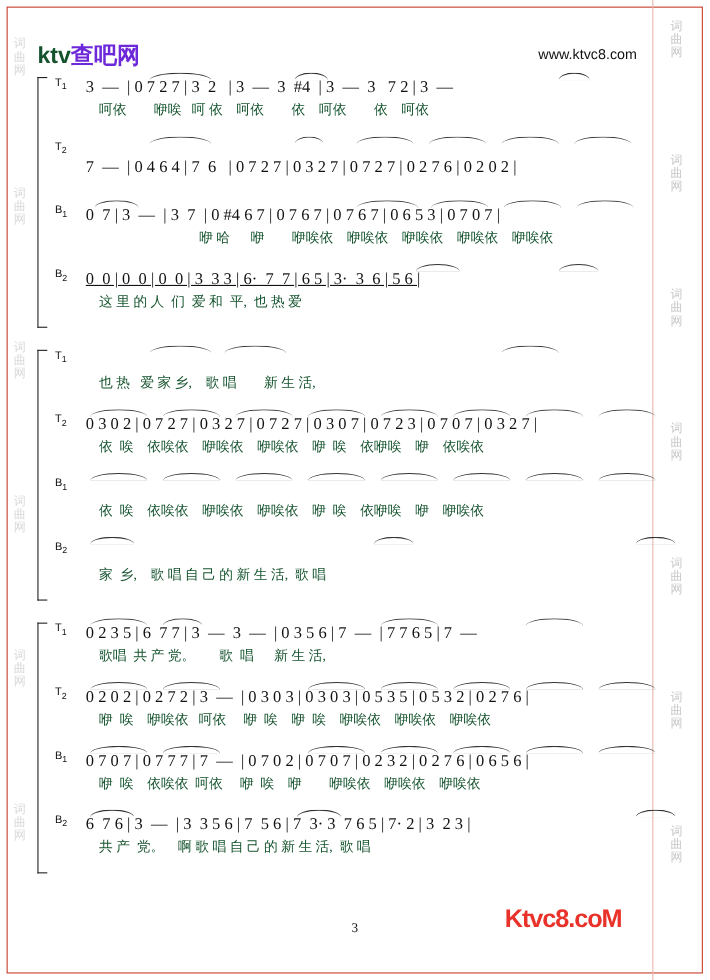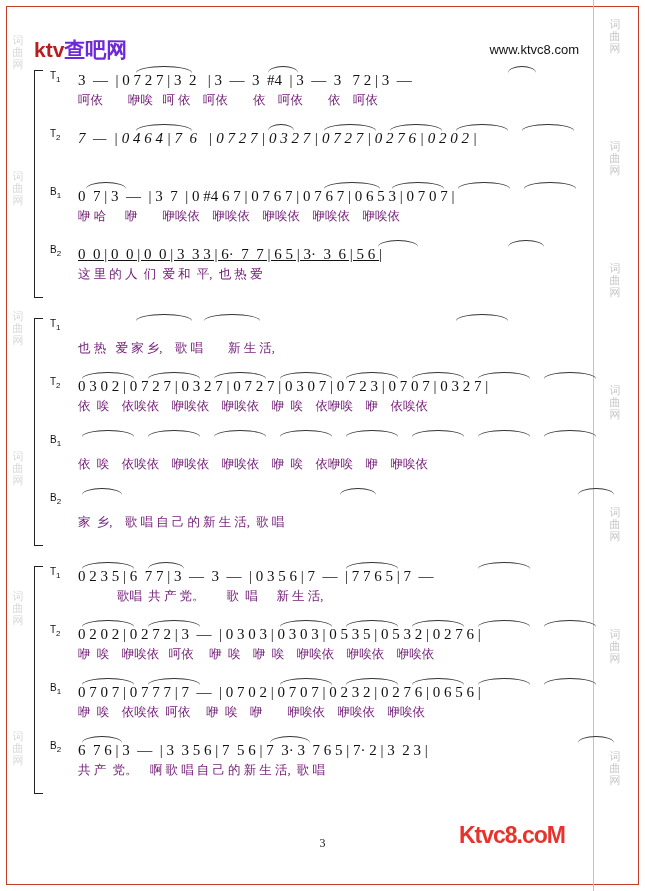--- a/index.html
+++ b/index.html
@@ -38,21 +38,21 @@
     font-size:11px;
     line-height:12px;
     text-align:center;
   }
   
   .logo{
     position:absolute;left:34px;top:36px;
     font-family:"Liberation Sans", sans-serif;
     font-size:21px;font-weight:bold;color:#111;
   }
-  .logo .red{color:#b91c1c;}
+  .logo .red{color:#14532d;}
   .logo .cn{color:#6d28d9;font-family:"Liberation Serif",serif;}
   .site{
     position:absolute;right:66px;top:42px;
     font-family:"Liberation Sans", sans-serif;
     font-size:13px;color:#111;
   }
   
   .score{
     position:absolute;left:34px;top:66px;width:560px;
   }
@@ -74,23 +74,23 @@
   }
   .part-label sub{font-size:8px;}
   .notes{
     position:absolute;left:44px;top:0;right:0;
     font-family:"Liberation Serif", serif;
     font-size:15px;color:#111;
     letter-spacing:0;
     white-space:pre;
   }
   .lyrics{
-    position:absolute;left:44px;top:22px;right:0;
+    position:absolute;left:56px;top:22px;right:0;
     font-family:"Liberation Serif", serif;
-    font-size:12.5px;color:#701a75;
+    font-size:12.5px;color:#14532d;
     white-space:pre;
   }
   .nb-row{ position:absolute;left:44px;top:-6px;right:0;height:8px; }
   .slur{
     position:absolute;
     border-top:1px solid #333;
     border-radius:50%/100% 100% 0 0;
     height:6px;
   }
   .pagenum{
@@ -152,34 +152,34 @@
     <div class="stave" style="height:58px;">
       <div class="part-label">T<sub>2</sub></div>
       <div class="nb-row">
         <div class="slur" style="left:58px;top:6px;width:56px;"></div>
         <div class="slur" style="left:190px;top:6px;width:26px;"></div>
         <div class="slur" style="left:246px;top:6px;width:52px;"></div>
         <div class="slur" style="left:312px;top:6px;width:52px;"></div>
         <div class="slur" style="left:378px;top:6px;width:52px;"></div>
         <div class="slur" style="left:444px;top:6px;width:52px;"></div>
       </div>
-      <div class="notes" style="top:6px;font-style:italic;">7  —  | 0 4 6 4 | 7  6   | 0 7 2 7 | 0 3 2 7 | 0 7 2 7 | 0 2 7 6 | 0 2 0 2 |</div>
+      <div class="notes" style="top:20px;">7  —  | 0 4 6 4 | 7  6   | 0 7 2 7 | 0 3 2 7 | 0 7 2 7 | 0 2 7 6 | 0 2 0 2 |</div>
     </div>
 
     <div class="stave" style="height:58px;">
       <div class="part-label">B<sub>1</sub></div>
       <div class="nb-row">
         <div class="slur" style="left:8px;top:6px;width:40px;"></div>
         <div class="slur" style="left:246px;top:6px;width:56px;"></div>
         <div class="slur" style="left:314px;top:6px;width:52px;"></div>
         <div class="slur" style="left:380px;top:6px;width:52px;"></div>
         <div class="slur" style="left:446px;top:6px;width:52px;"></div>
       </div>
       <div class="notes" style="top:6px;">0  7 | 3  —  | 3  7  | 0 #4 6 7 | 0 7 6 7 | 0 7 6 7 | 0 6 5 3 | 0 7 0 7 |</div>
-      <div class="lyrics" style="top:26px;">咿 哈      咿        咿唉依    咿唉依    咿唉依    咿唉依    咿唉依</div>
+      <div class="lyrics" style="top:26px;text-align:center;">咿 哈      咿        咿唉依    咿唉依    咿唉依    咿唉依    咿唉依</div>
     </div>
 
     <div class="stave" style="height:58px;">
       <div class="part-label">B<sub>2</sub></div>
       <div class="nb-row">
         <div class="slur" style="left:300px;top:6px;width:40px;"></div>
         <div class="slur" style="left:430px;top:6px;width:36px;"></div>
       </div>
       <div class="notes" style="top:6px;text-decoration:underline;">0  0 | 0  0 | 0  0 | 3  3 3 | 6·  7  7 | 6 5 | 3·  3  6 | 5 6 |</div>
       <div class="lyrics" style="top:26px;">这 里 的 人  们  爱 和  平,  也 热 爱</div>
@@ -246,21 +246,21 @@
 
     <div class="stave" style="height:58px;">
       <div class="part-label">T<sub>1</sub></div>
       <div class="nb-row">
         <div class="slur" style="left:4px;top:6px;width:52px;"></div>
         <div class="slur" style="left:70px;top:6px;width:36px;"></div>
         <div class="slur" style="left:268px;top:6px;width:52px;"></div>
         <div class="slur" style="left:400px;top:6px;width:52px;"></div>
       </div>
       <div class="notes" style="top:6px;">0 2 3 5 | 6  7 7 | 3  —  3  —  | 0 3 5 6 | 7  —  | 7 7 6 5 | 7  —</div>
-      <div class="lyrics" style="top:26px;margin-left:39px;">歌唱  共 产 党。       歌  唱      新 生 活,</div>
+      <div class="lyrics" style="top:26px;">歌唱  共 产 党。       歌  唱      新 生 活,</div>
     </div>
 
     <div class="stave" style="height:58px;">
       <div class="part-label">T<sub>2</sub></div>
       <div class="nb-row">
         <div class="slur" style="left:4px;top:6px;width:52px;"></div>
         <div class="slur" style="left:70px;top:6px;width:52px;"></div>
         <div class="slur" style="left:202px;top:6px;width:52px;"></div>
         <div class="slur" style="left:268px;top:6px;width:52px;"></div>
         <div class="slur" style="left:334px;top:6px;width:52px;"></div>

